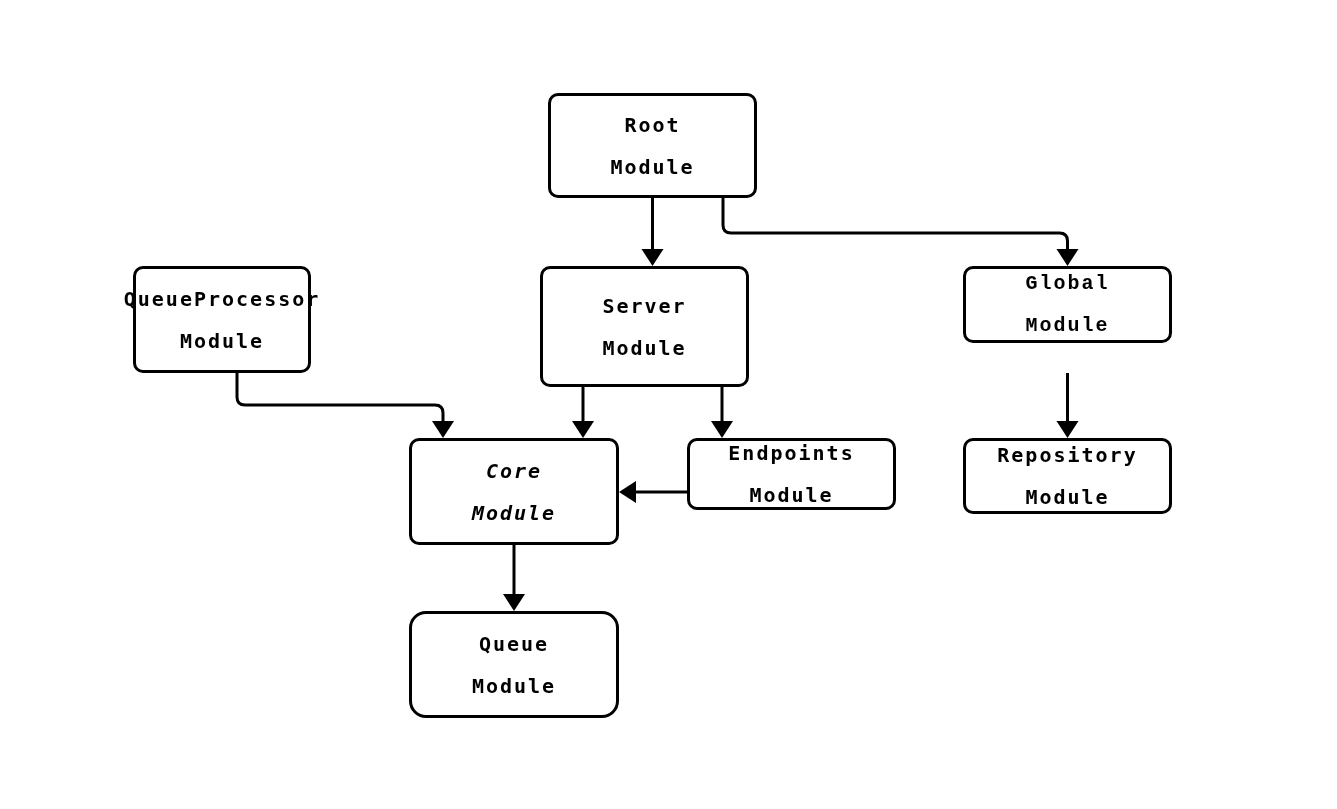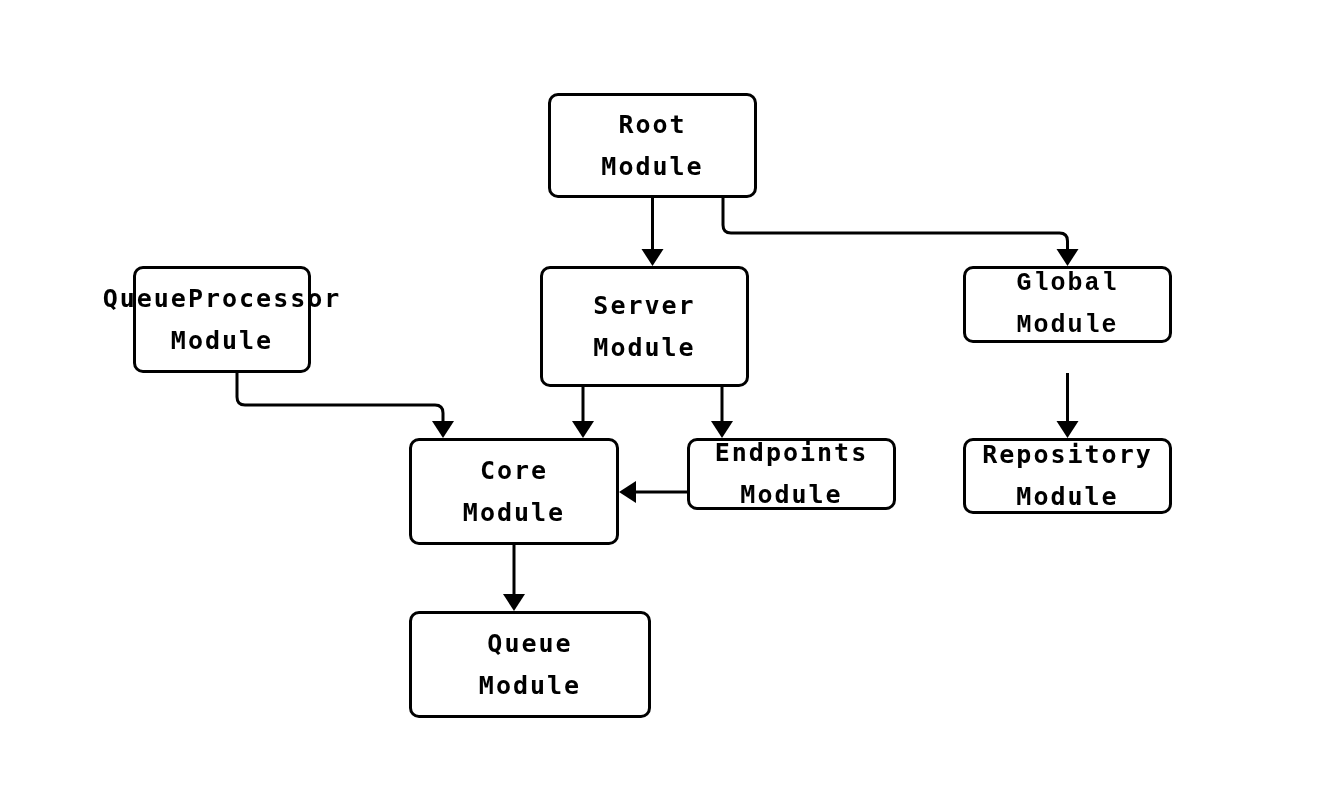--- a/index.html
+++ b/index.html
@@ -36,36 +36,36 @@
     box-sizing: border-box;
     border: 3px solid #000000;
     border-radius: 10px;
     background: #ffffff;
     display: flex;
     flex-direction: column;
     align-items: center;
     justify-content: center;
     text-align: center;
     font-weight: bold;
-    font-size: 25px;
+    font-size: 20px;
     line-height: 22px;
     letter-spacing: 2px;
     color: #000000;
     gap: 20px;
   }
   .node span { display: block; white-space: nowrap; }
 
   .n-root          { left: 548px; top:  93px; width: 209px; height: 105px; }
   .n-queueprocessor{ left: 133px; top: 266px; width: 178px; height: 107px; }
   .n-server        { left: 540px; top: 266px; width: 209px; height: 121px; }
   .n-global        { left: 963px; top: 266px; width: 209px; height: 77px; font-family: Liberation Mono, monospace; }
-  .n-core          { left: 409px; top: 438px; width: 210px; height: 107px; }
+  .n-core          { left: 409px; top: 438px; width: 210px; height: 107px; font-style: italic; }
   .n-endpoints     { left: 687px; top: 438px; width: 209px; height: 72px; }
   .n-repository    { left: 963px; top: 438px; width: 209px; height: 76px; }
-  .n-queue         { left: 409px; top: 611px; width: 242px; height: 107px; }
+  .n-queue         { left: 409px; top: 611px; width: 210px; height: 107px; border-radius: 17px; }
 </style>
 </head>
 <body>
 
 <div class="canvas">
 
   <svg class="edges-layer" viewBox="0 0 1337 809" xmlns="http://www.w3.org/2000/svg">
 
     <g>
       <path d="M 652.5 198 L 652.5 250"></path>

